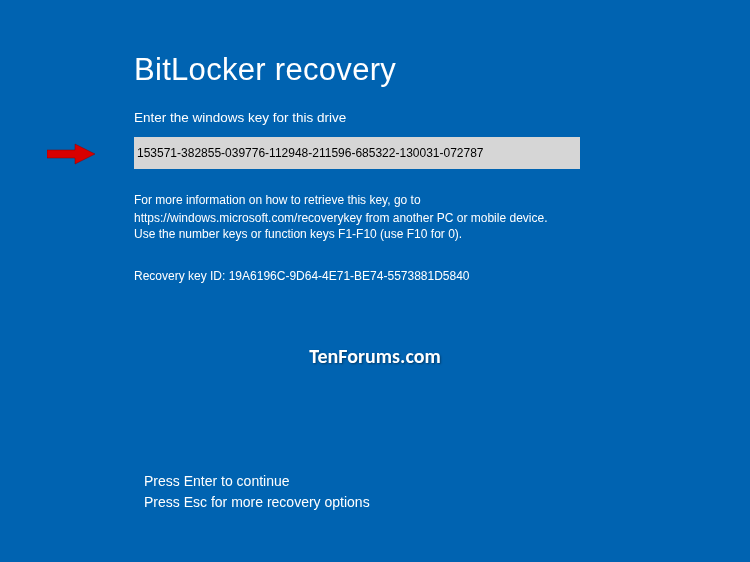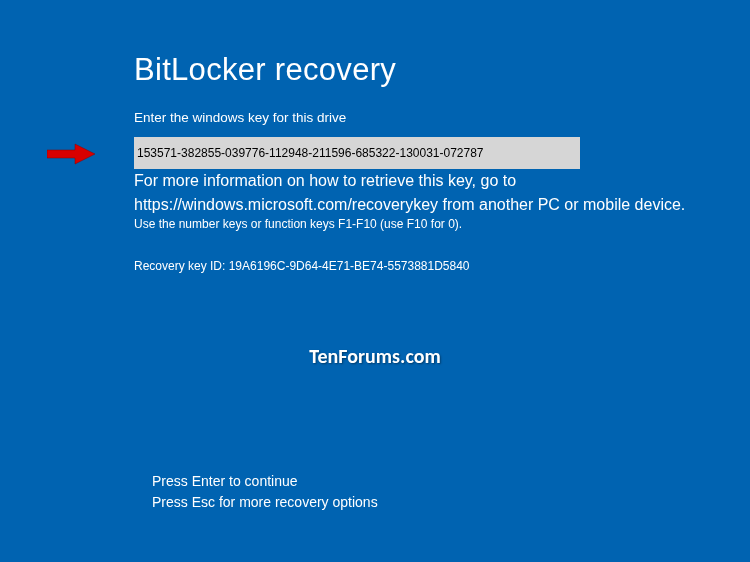--- a/index.html
+++ b/index.html
@@ -39,21 +39,22 @@
       color: #000000;
       border: none;
       font-family: "Segoe UI", Arial, sans-serif;
       font-size: 12px;
       padding: 0 3px;
       line-height: 20px;
       outline: none;
       display: block;
     }
     .info-block {
-      font-size: 16px;
+      margin-top: 22px;
+      font-size: 12px;
       line-height: 1.5;
     }
     .info-line {
       font-size: 12px;
     }
     .recovery-id {
       font-size: 12px;
       margin-top: 28px;
     }
     .watermark {
@@ -62,21 +63,21 @@
       top: 344px;
       transform: translateX(-50%);
       color: #ffffff;
       font-size: 20px;
       font-weight: 700;
       font-family: Calibri, Arial, sans-serif;
       text-shadow: 1px 1px 2px rgba(0,0,0,0.4);
     }
     .bottom-prompts {
       position: absolute;
-      left: 152px;
+      left: 144px;
       bottom: 50px;
     }
     .prompt-line {
       font-size: 14px;
       font-weight: 400;
       line-height: 1.45;
     }
     .arrow {
       position: absolute;
       left: 47px;

